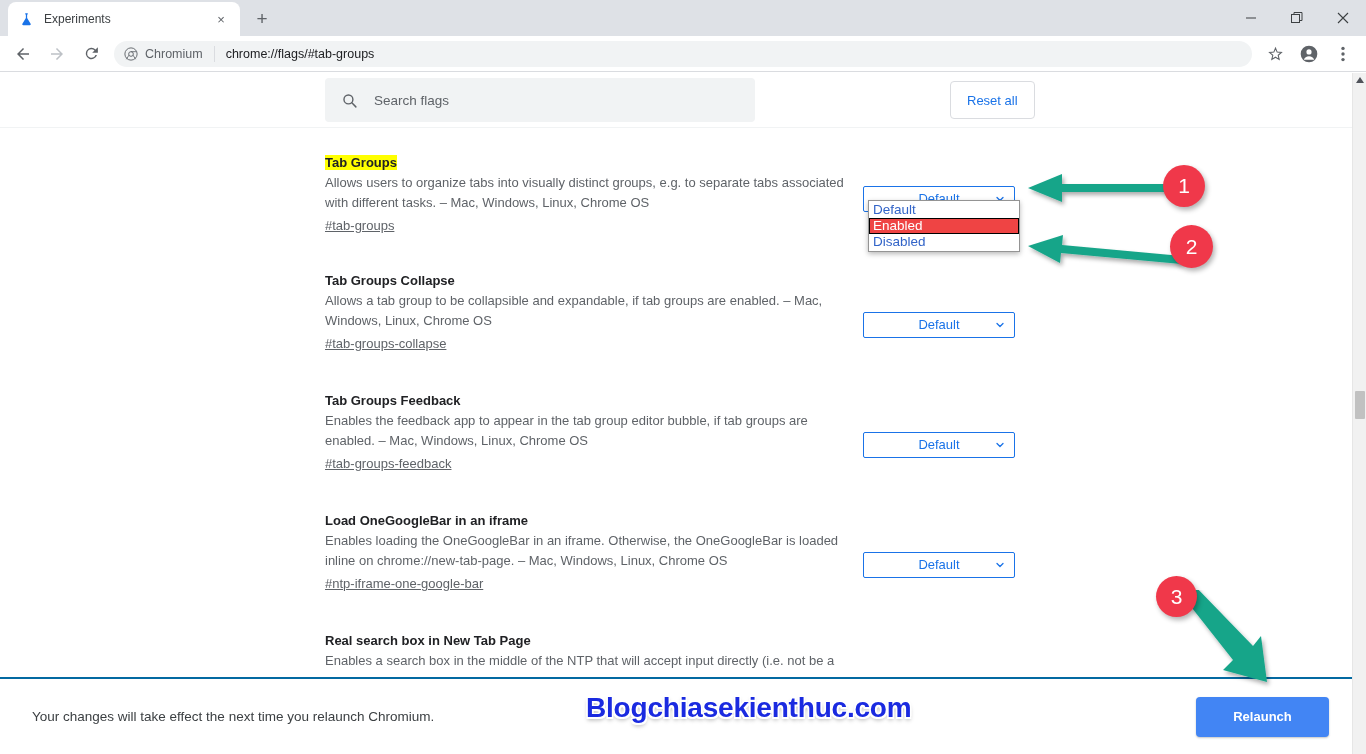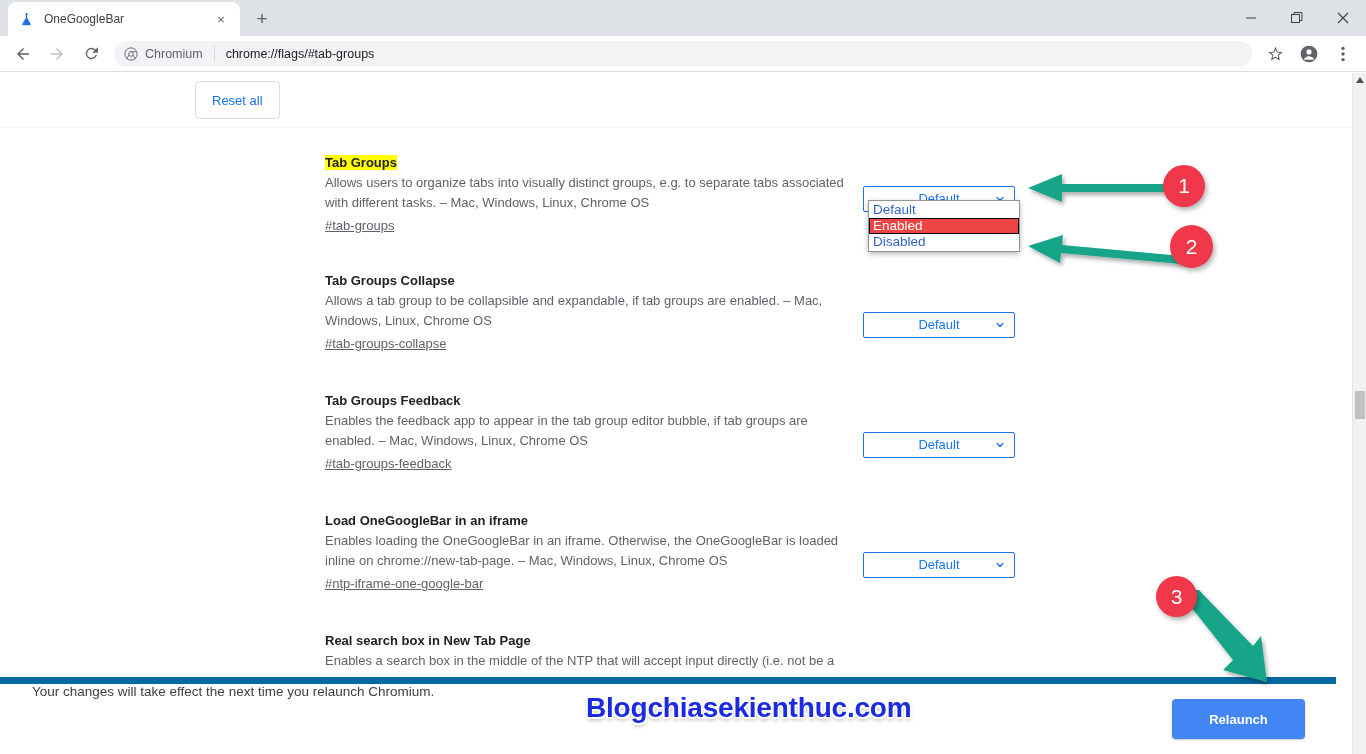--- a/index.html
+++ b/index.html
@@ -138,23 +138,23 @@
     line-height:16px; white-space:nowrap;
     font-family:"Liberation Sans", sans-serif;
   }
   .dd-opt.sel{
     background:#ef4444; color:#ffffff; outline:1px solid #000;
     outline-offset:-1px;
   }
 
   
   .bottombar{
-    position:absolute; left:0; right:30px; bottom:0; height:77px;
-    background:#fff; border-top:7px solid #0369a1;
-    display:flex; z-index:20;
+    position:absolute; left:0; right:6px; bottom:0; height:77px;
+    background:#fff; border-top:2px solid #0369a1;
+    display:flex; align-items:center; z-index:20;
   }
   .bb-text{
     margin-left:32px; font-size:13.5px; color:#3c4043;
   }
   .relaunch{
     position:absolute; right:31px; top:50%; transform:translateY(-50%);
     width:133px; height:40px; background:#4285f4; color:#ffffff;
     border:none; border-radius:4px; font-size:13px; font-weight:bold;
     font-family:"Liberation Sans", sans-serif;
     display:flex; align-items:center; justify-content:center;
@@ -200,21 +200,21 @@
 </head>
 <body>
 
 <div class="tabstrip">
   <div class="tab">
     <span class="tab-favicon">
       <svg width="15" height="15" viewBox="0 0 24 24" aria-hidden="true">
         <path d="M10 2h4v2h-1v5.5l5.6 9.2A1.6 1.6 0 0 1 17.2 21H6.8a1.6 1.6 0 0 1-1.4-2.3L11 9.5V4h-1V2z" fill="#1a73e8"></path>
       </svg>
     </span>
-    <span class="tab-title">OneGoogleBar</span>
+    <span class="tab-title">Experiments</span>
     <span class="tab-close">×</span>
   </div>
   <div class="newtab">+</div>
 
   <div class="wincontrols">
     <div class="wc">
       <svg width="12" height="12" viewBox="0 0 12 12">
           <rect x="1" y="5.5" width="10" height="1" fill="#3c4043"></rect>
         </svg>
     </div>
@@ -283,20 +283,29 @@
         <circle cx="2" cy="8" r="1.7" fill="#5f6368"></circle>
         <circle cx="2" cy="13.6" r="1.7" fill="#5f6368"></circle>
       </svg>
     </div>
   </div>
 </div>
 
 <div class="page">
 
   <div class="flags-header">
+    <div class="search-wrap">
+      <span class="search-ico">
+        <svg width="17" height="17" viewBox="0 0 24 24">
+          <circle cx="10.5" cy="10.5" r="6.3" fill="none" stroke="#5f6368" stroke-width="2"></circle>
+          <path d="M15.3 15.3L21 21" stroke="#5f6368" stroke-width="2" stroke-linecap="round"></path>
+        </svg>
+      </span>
+      <input class="search-input" type="text" placeholder="Search flags" style="">
+    </div>
     <button class="reset-all">Reset all</button>
   </div>
 
   <div class="flag-list">
 
     <div class="flag" style="padding-top:24px;">
       <div class="flag-main">
         <div><span class="flag-name hl">Tab Groups</span></div>
         <p class="flag-desc">Allows users to organize tabs into visually distinct groups, e.g. to separate tabs associated with different tasks. – Mac, Windows, Linux, Chrome OS</p>
         <a class="flag-anchor" href="#">#tab-groups</a>

